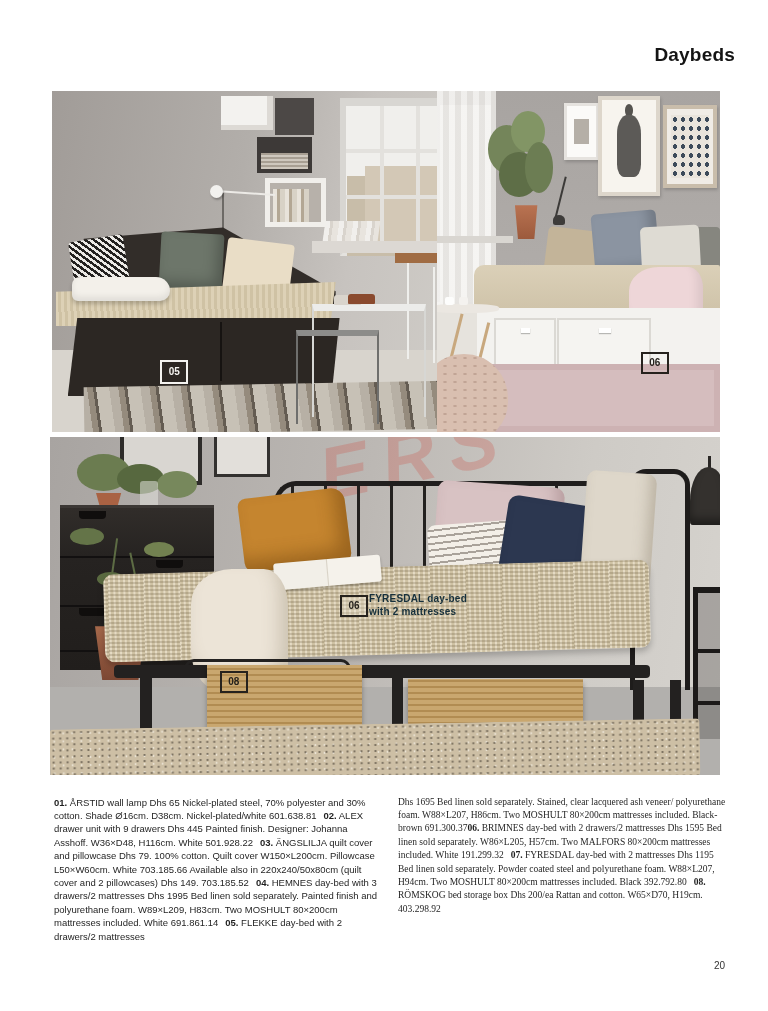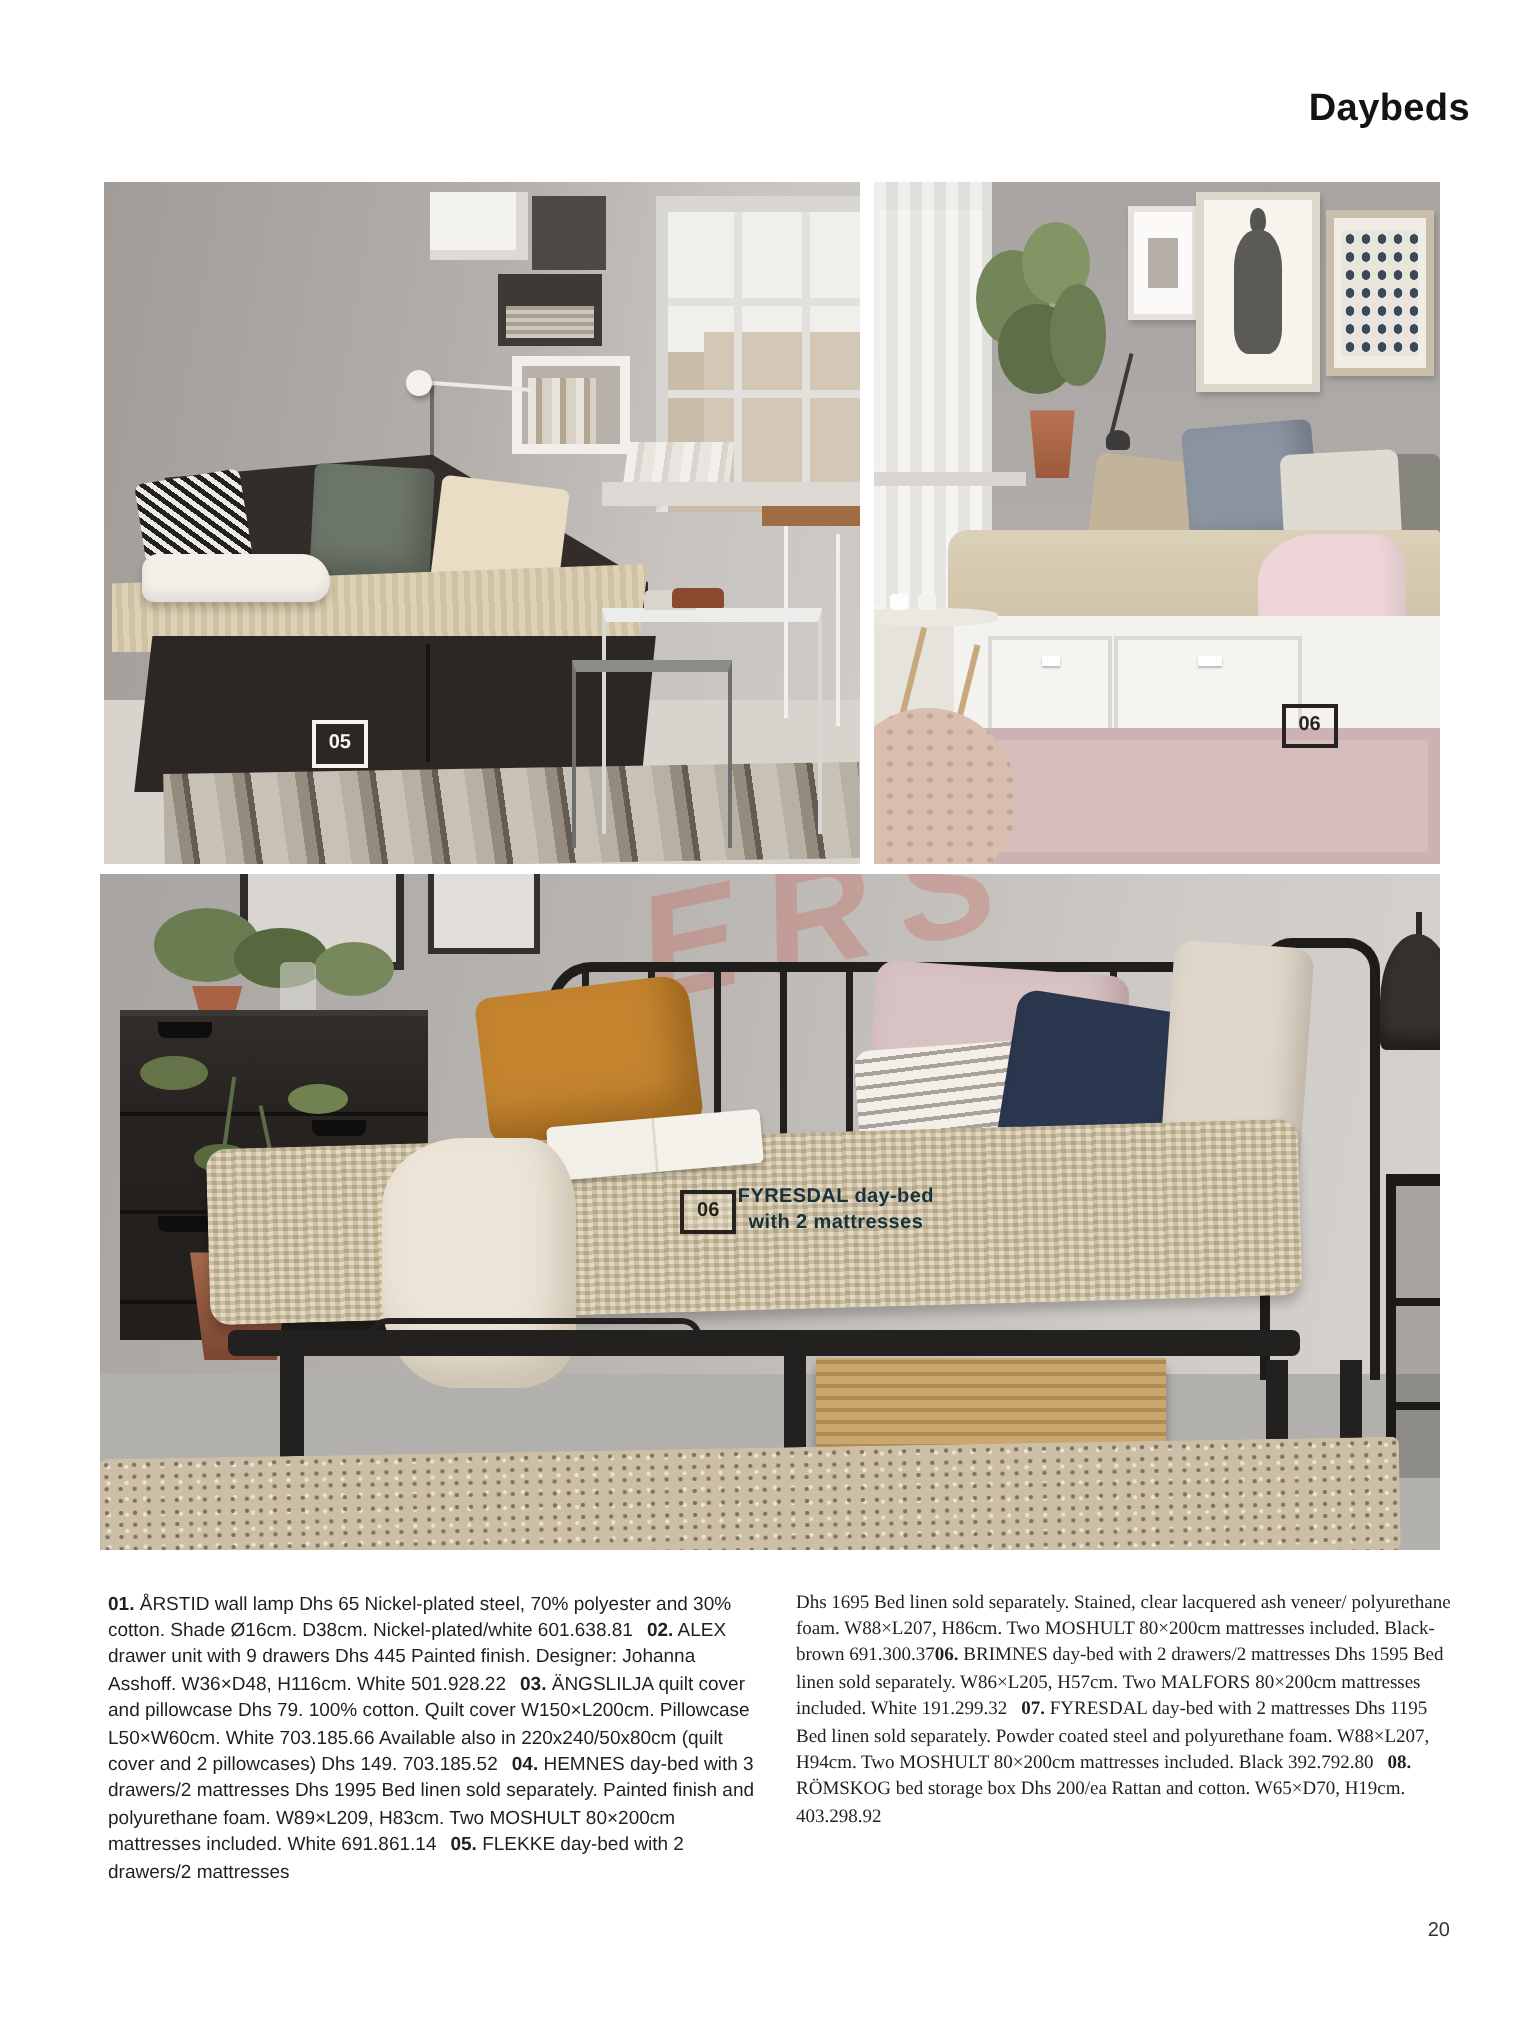--- a/index.html
+++ b/index.html
@@ -5,22 +5,22 @@
   html,body{margin:0;padding:0;}
   body{width:768px;height:1011px;position:relative;background:#ffffff;
        font-family:"Liberation Sans",sans-serif;overflow:hidden;}
   .abs{position:absolute;}
 
   
   #page-title{position:absolute;top:44px;right:33px;font-size:19px;font-weight:bold;color:#141414;letter-spacing:.2px;}
   #page-number{position:absolute;top:960px;right:43px;font-size:10px;color:#333;}
 
   
-  .photo{position:absolute;overflow:hidden;background:#b9b5b1;text-align:center;}
-  #photo-flekke{left:52px;top:91px;width:378px;height:341px;}
+  .photo{position:absolute;overflow:hidden;background:#b9b5b1;}
+  #photo-flekke{left:52px;top:91px;width:378px;height:341px;padding-left:16px;}
   #photo-brimnes{left:437px;top:91px;width:283px;height:341px;}
   #photo-fyresdal{left:50px;top:437px;width:670px;height:338px;}
 
   
   .tag{position:absolute;display:flex;align-items:center;justify-content:center;
        font-weight:bold;font-size:10px;line-height:1;}
   .tag.light{border:2px solid #f4f3f0;color:#f6f5f2;width:24px;height:20px;}
   .tag.dark{border:2px solid #26221d;color:#26221d;width:24px;height:18px;}
 
   
@@ -265,20 +265,23 @@
   <div class="abs p3-pillow-cream"></div>
   <div class="abs p3-mattress"></div>
   <div class="abs p3-book"></div>
   <div class="abs p3-throw"></div>
   <div class="abs p3-handle"></div>
   <div class="abs p3-frontrail"></div>
   <div class="p3-leg" style="left:13.5%;top:70%;height:23%"></div>
   <div class="p3-leg" style="left:51%;top:70%;height:24%"></div>
   <div class="p3-leg" style="left:87%;top:72%;height:17%"></div>
   <div class="p3-leg" style="left:92.5%;top:72%;height:17%"></div>
+  <div class="p3-box" id="p3-box1">
+    <div class="tag dark" style="left:8%;top:10%">08</div>
+  </div>
   <div class="p3-box" id="p3-box2"></div>
   <div class="abs p3-sidetable">
     <div class="p3-shelfline" style="top:38%"></div>
     <div class="p3-shelfline" style="top:74%"></div>
   </div>
   <div class="abs p3-lampneck"></div>
   <div class="abs p3-lampdome"></div>
   <div class="abs p3-rug"></div>
   <div class="tag dark" id="tag-07">06</div>
   <div class="abs p3-callout">

